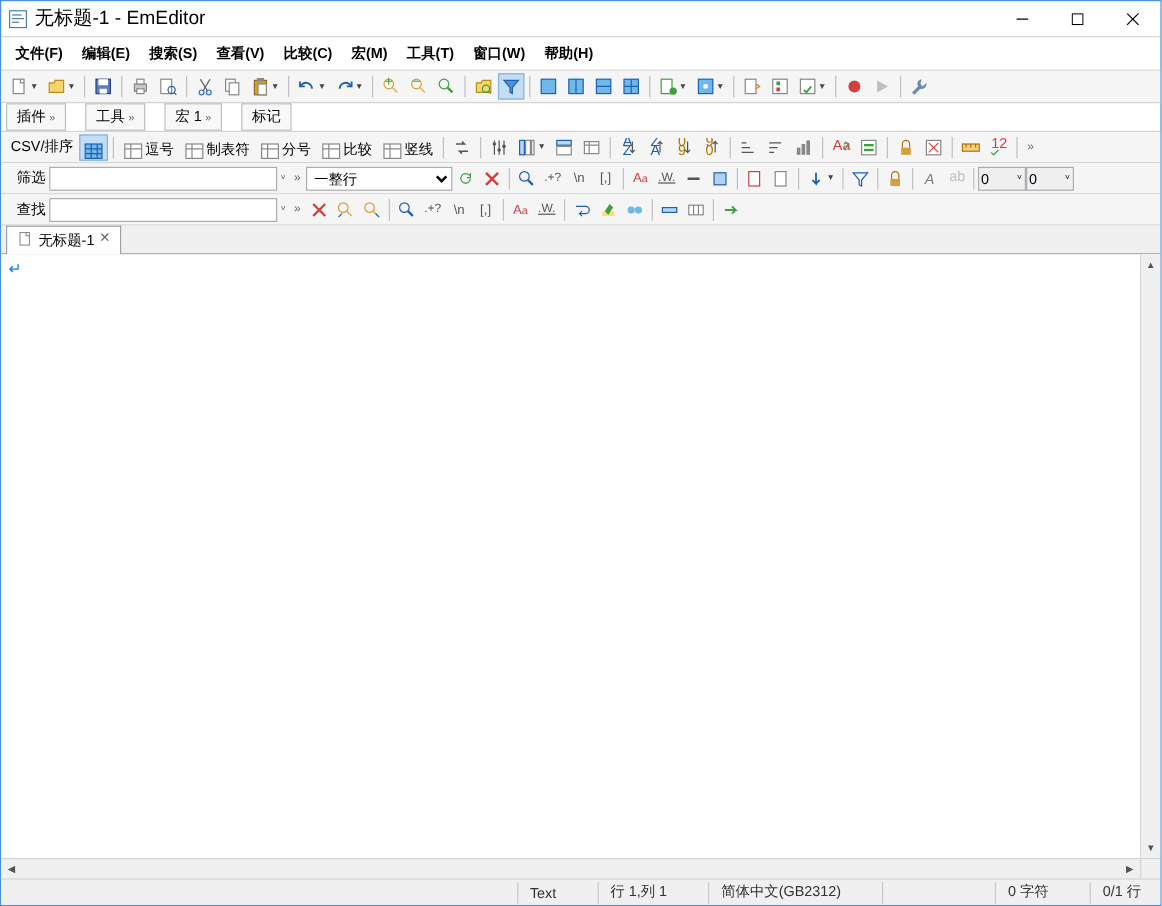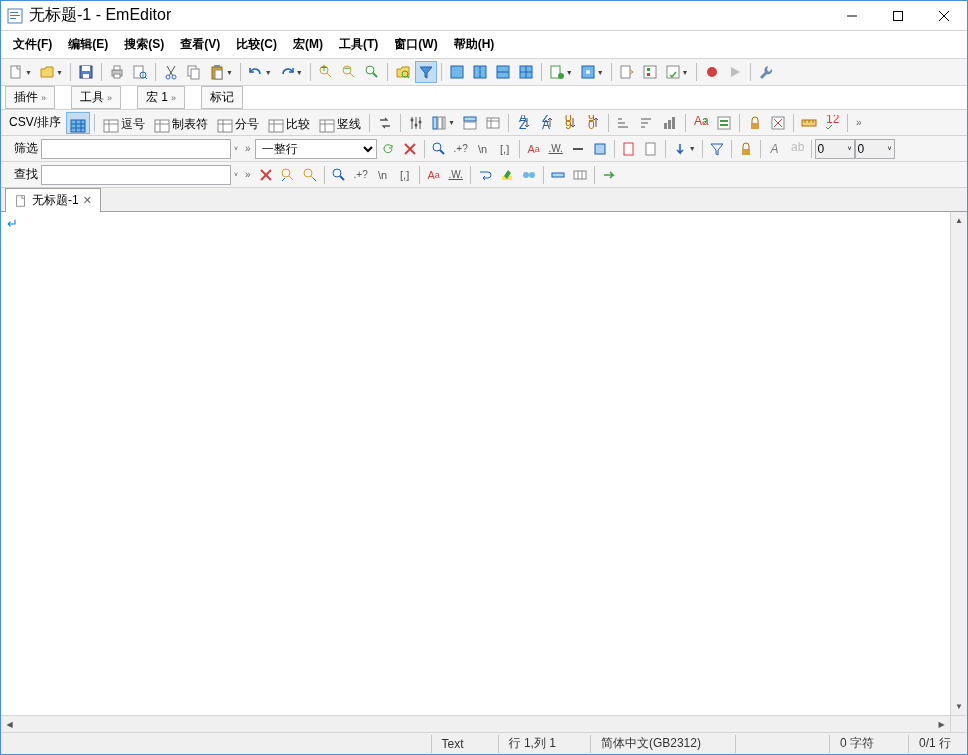--- a/index.html
+++ b/index.html
@@ -38,21 +38,21 @@
 
 .filterrow { height: 26px; display: flex; align-items: center; padding: 0 4px; border-bottom: 1px solid #d4d4d4; gap: 0; background: #f5f5f5; }
 .filterrow .fldlabel { width: 36px; text-align: right; padding-right: 3px; }
 .filterrow input[type=text] { height: 20px; border: 1px solid #abadb3; padding: 0 4px; background: #fff; }
 .filterrow select { height: 20px; border: 1px solid #abadb3; background: #fff; padding: 0 2px; }
 .numbox { width: 40px; height: 20px; border: 1px solid #abadb3; display: inline-flex; align-items: center; justify-content: space-between; padding: 0 2px; background: #f0f0f0; }
 .numbox .nb-arrow { font-size: 7px; }
 
 
 .doctabs { height: 24px; display: flex; align-items: flex-end; padding: 0 4px; border-bottom: 1px solid #a0a0a0; background: #f0f0f0; }
-.doctab { display: flex; align-items: center; gap: 4px; padding: 3px 8px; border: 1px solid #a0a0a0; border-bottom: none; background: #fff; position: relative; top: 1px; }
+.doctab { display: flex; gap: 4px; padding: 3px 8px; border: 1px solid #a0a0a0; border-bottom: none; background: #fff; position: relative; top: 1px; }
 .doctab .close-x { color: #666; font-size: 11px; }
 
 
 .editor { flex: 1; background: #fff; position: relative; overflow: hidden; }
 .editor .ret-mark { position: absolute; top: 4px; left: 6px; color: #0080ff; font-size: 13px; }
 .scrollbar-v { position: absolute; right: 0; top: 0; bottom: 0; width: 17px; background: #f0f0f0; border-left: 1px solid #d4d4d4; }
 .scrollbar-v .sb-btn { height: 17px; display: flex; align-items: center; justify-content: center; background: #f0f0f0; font-size: 8px; color: #555; }
 .scrollbar-h { height: 17px; background: #f0f0f0; border-top: 1px solid #d4d4d4; display: flex; }
 .scrollbar-h .sb-btn { width: 17px; display: flex; align-items: center; justify-content: center; font-size: 8px; color: #555; }
 .scrollbar-h .sb-track { flex: 1; }

